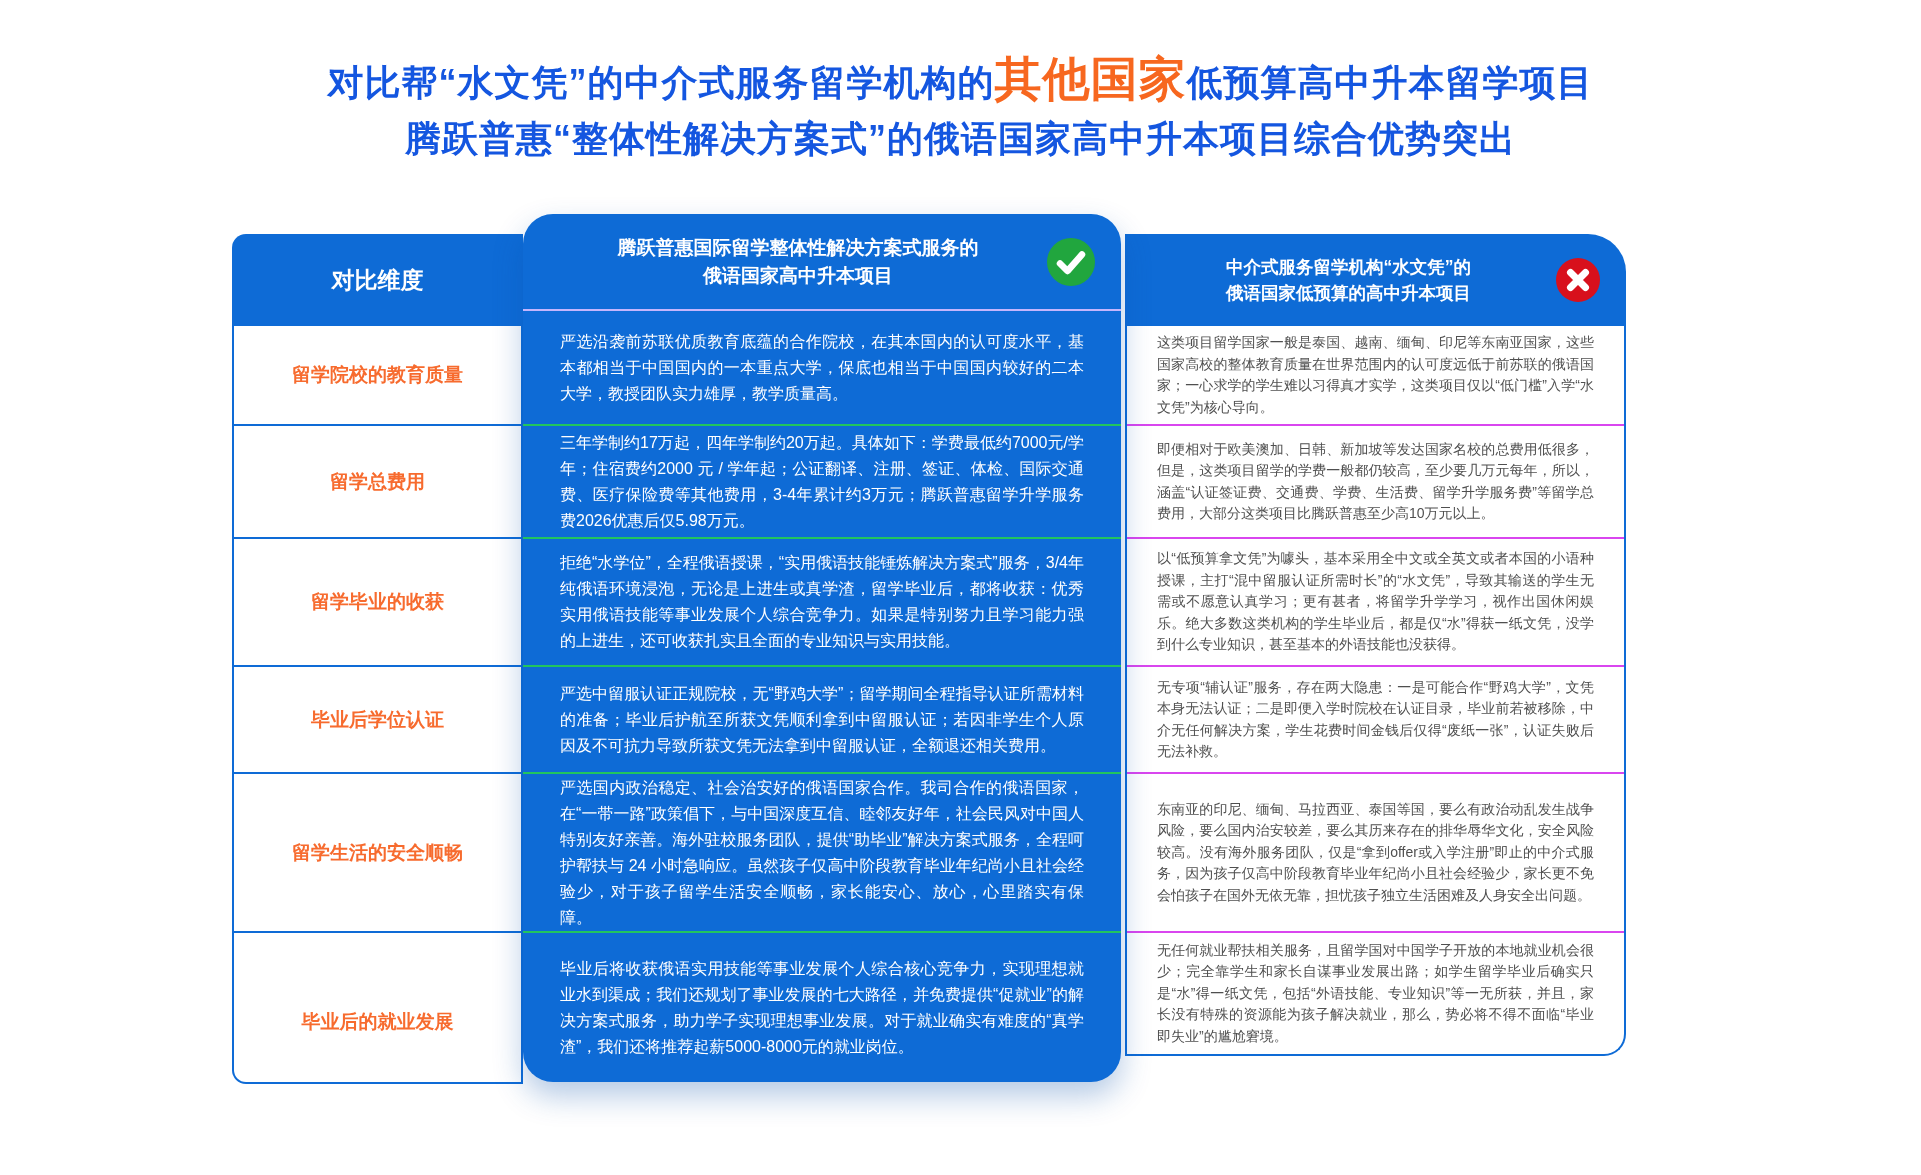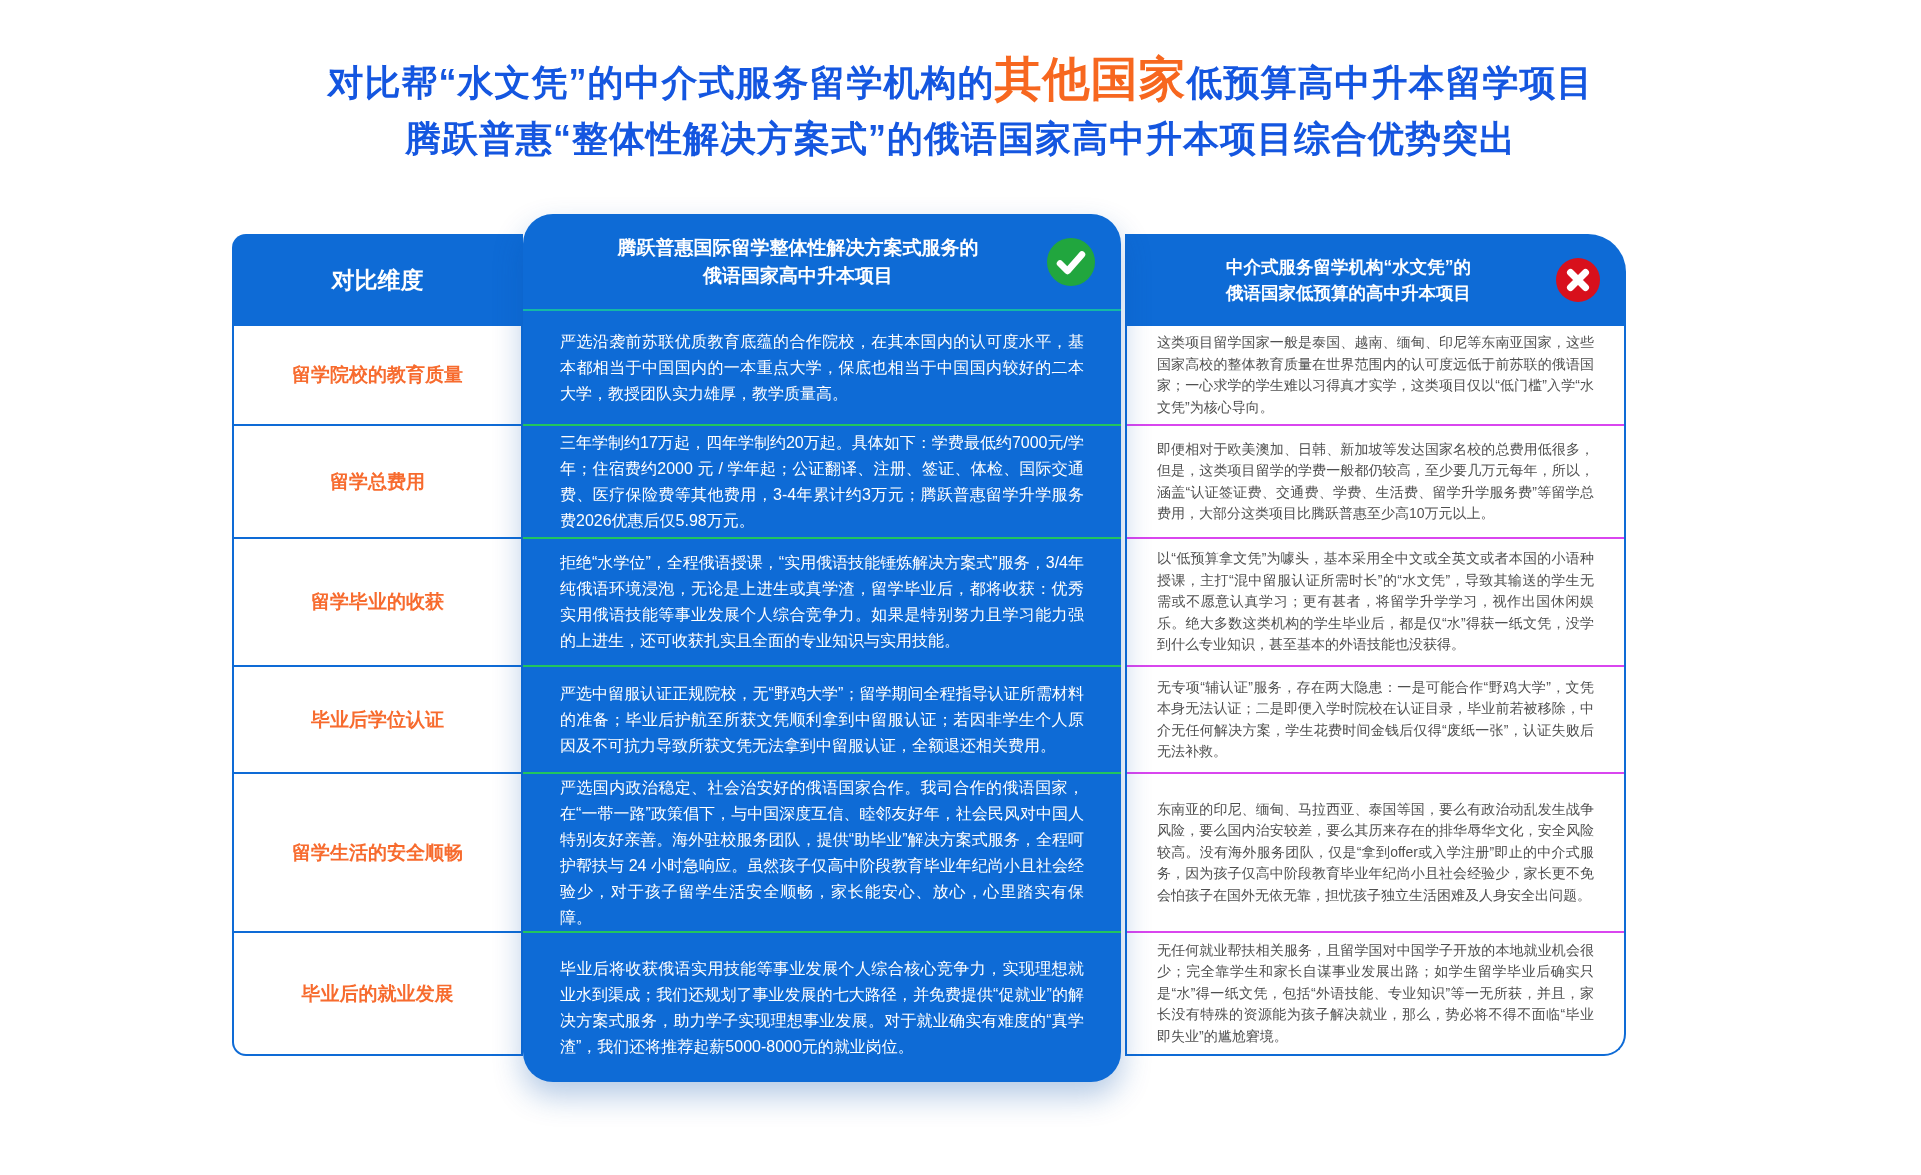--- a/index.html
+++ b/index.html
@@ -40,33 +40,33 @@
     display:flex; align-items:center; justify-content:center;
     border-radius:14px 0 0 0;
   }
   .dim-body { border:2px solid #0E6BD6; border-top:none; border-radius:0 0 0 14px; background:#ffffff; }
   .dim-cell {
     box-sizing:border-box;
     display:flex; align-items:center; justify-content:center;
     color:#F76B2E; font-weight:700; font-size:19px;
     border-bottom:2px solid #0E6BD6; text-align:center; padding:0 4px;
   }
-  .dim-cell:last-child { border-bottom:none; }
+  .dim-cell:last-child { border-bottom:none;margin-top:28px; }
   .sr1{height:100px}.sr2{height:113px}.sr3{height:128px}.sr4{height:107px}.sr5{height:159px}.sr6{height:121px}
 
   
   .col-win {
     left:291px; top:0; width:598px; height:868px;
     background:#0E6BD6; border-radius:30px;
     box-shadow:0 14px 30px rgba(10,80,170,.30);
     display:flex; flex-direction:column; z-index:2;
   }
   .win-header {
     flex:none; height:97px; box-sizing:border-box;
-    border-bottom:2px solid #14b8a6;
+    border-bottom:2px solid #c4b5fd;
     position:relative;
     display:flex; flex-direction:column; justify-content:center;
     text-align:center; color:#ffffff; font-weight:700;
     font-size:19px; line-height:28px;
     padding:0 104px 0 56px;
   }
   .badge { position:absolute; right:26px; top:50%; transform:translateY(-50%); display:block; }
   .badge svg { display:block; }
   .win-cell {
     flex:none; box-sizing:border-box;

